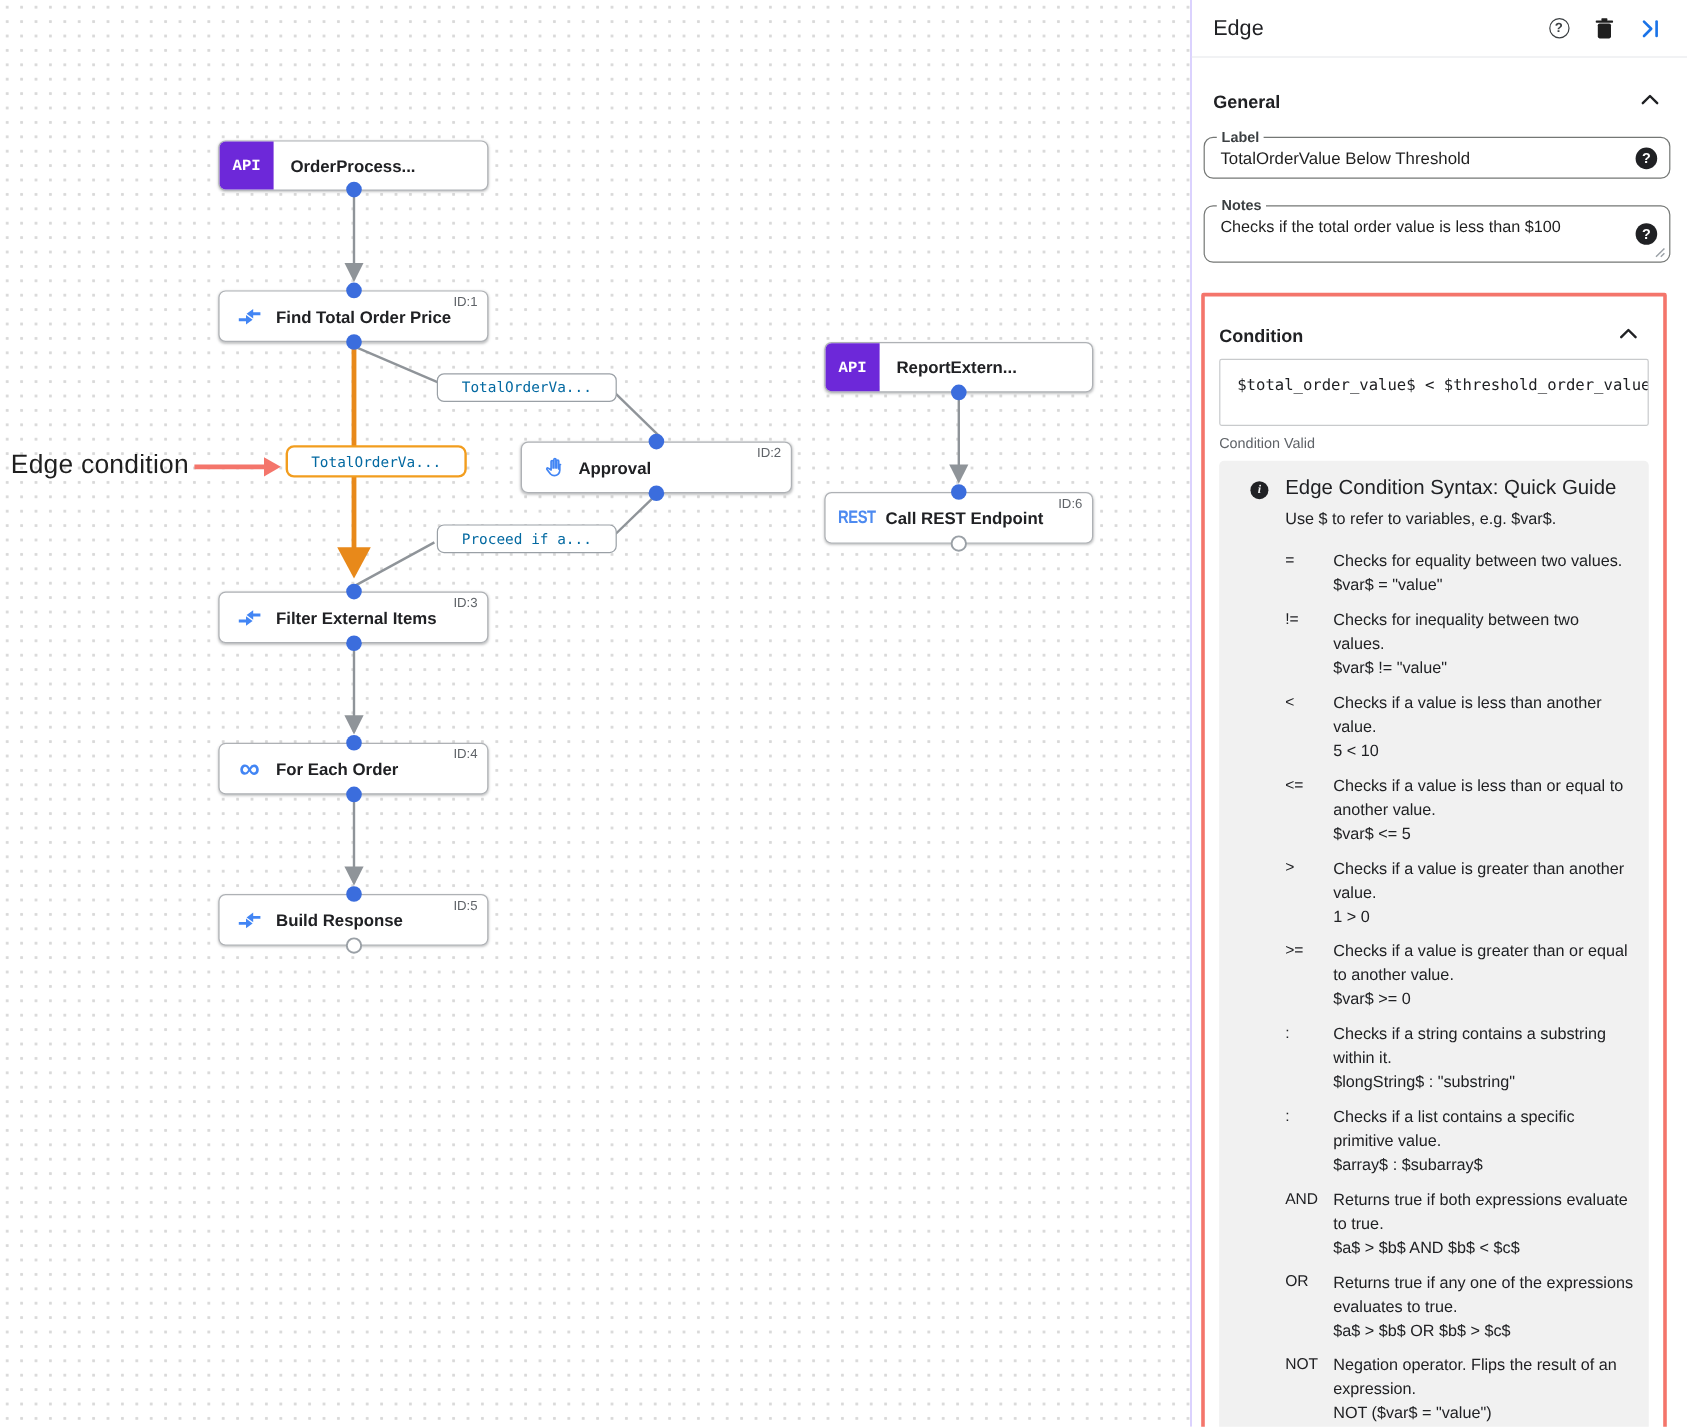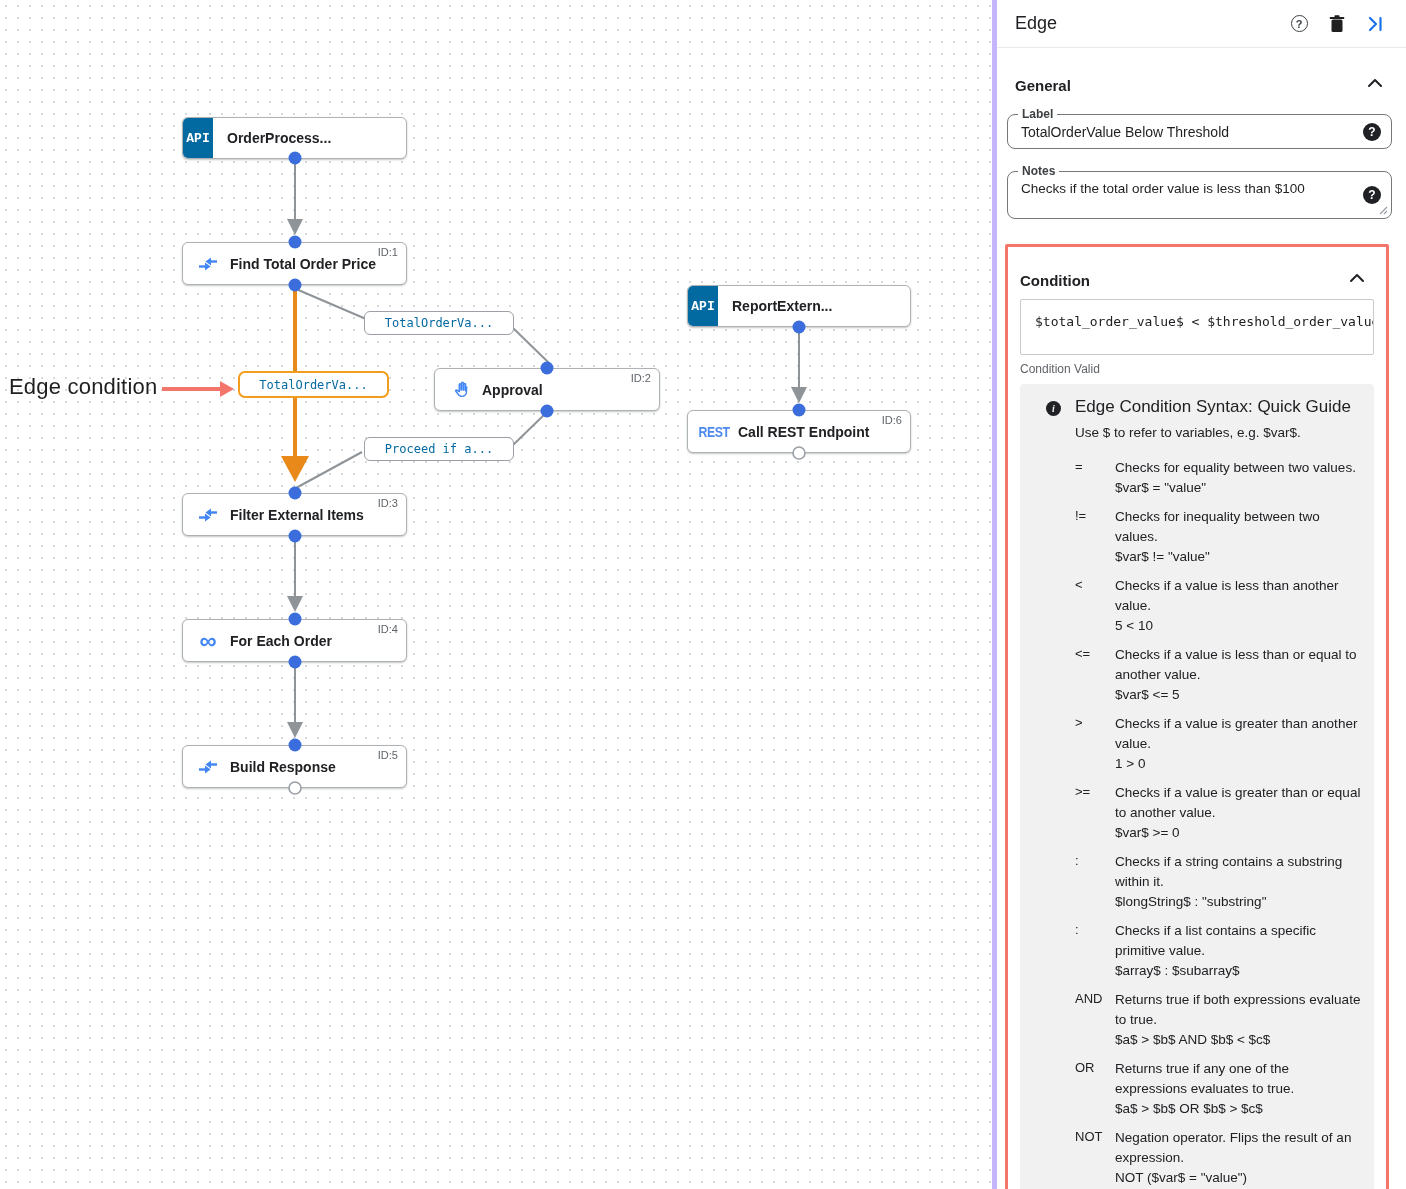--- a/index.html
+++ b/index.html
@@ -15,42 +15,42 @@
   }
   .edges-svg { position:absolute; left:0; top:0; z-index:2; pointer-events:none; }
 
   .node {
     position:absolute; background:#fff; border:1px solid #aeb1b5; border-radius:6px;
     box-shadow:0 1px 2px rgba(60,64,67,.3); display:flex; align-items:center; z-index:1;
   }
   .node-title { font-size:14px; font-weight:700; color:#202124; white-space:nowrap; }
   .node-id { position:absolute; top:3px; right:8px; font-size:11px; color:#5f6368; font-weight:400; }
   .trigger-badge {
-    width:30px; align-self:stretch; background:#0369a1; border-radius:5px 0 0 5px;
+    width:45px; align-self:stretch; background:#6d28d9; border-radius:5px 0 0 5px;
     display:flex; align-items:center; justify-content:center; margin-right:14px;
     color:#fff; font-family:"Liberation Mono", monospace; font-weight:700; font-size:13px;
   }
   .task-icon { width:24px; margin:0 10px 0 13px; display:flex; align-items:center; justify-content:center; flex:none; }
   .loop-glyph { font-size:24px; line-height:20px; color:#4285f4; font-weight:700; }
   .rest-glyph { font-family:"Liberation Sans", sans-serif; font-weight:700; font-size:15px; color:#4d8af0; transform:scaleX(.82); letter-spacing:-.5px; }
 
   .edge-label {
     position:absolute; z-index:3; background:#fff; border:1px solid #9aa0a6; border-radius:6px;
     display:flex; align-items:center; justify-content:center;
     font-family:"DejaVu Sans Mono", monospace; font-size:12px; color:#0369a1;
   }
   .edge-label.selected { border:2px solid #f29d1e; border-radius:7px; }
 
   .annotation { position:absolute; left:9px; top:374px; z-index:4; font-size:22px; color:#1f1f1f; font-weight:500; letter-spacing:.2px; }
   .annotation-arrow { position:absolute; left:160px; top:378px; z-index:4; }
 
   
   .panel {
     position:absolute; left:992px; top:0; width:414px; height:1189px;
-    background:#fff; border-left:5px solid #c4b5fd;
+    background:#fff; border-left:1px solid #c4b5fd;
   }
   .panel-header { height:48px; display:flex; align-items:center; padding:0 20px 0 18px; border-bottom:1px solid #e8eaed; }
   .panel-title { font-size:18px; color:#202124; flex:1; }
   .hicon { width:22px; height:22px; margin-left:16px; display:flex; align-items:center; justify-content:center; cursor:pointer; }
   .help-circ { width:17px; height:17px; border:1.7px solid #3c4043; border-radius:50%; display:flex; align-items:center; justify-content:center; font-size:11px; font-weight:700; color:#3c4043; }
 
   .section-head { display:flex; align-items:flex-end; justify-content:space-between; padding:0 6px 0 8px; }
   .section-title { font-size:15px; font-weight:700; color:#202124; }
 
   .general { padding:24px 14px 0 10px; }

